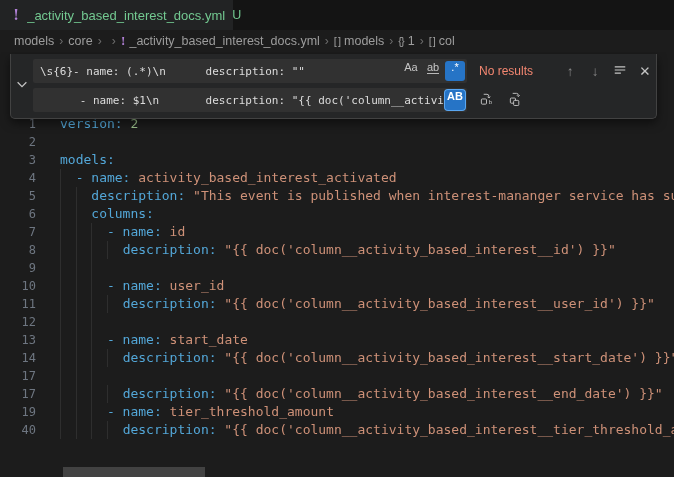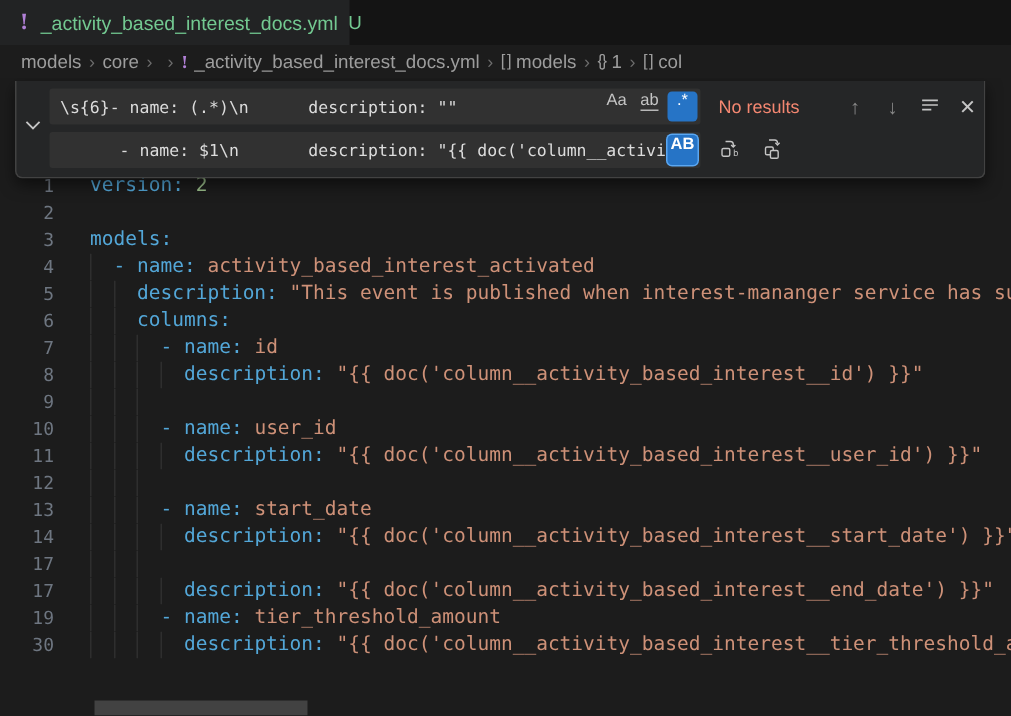--- a/index.html
+++ b/index.html
@@ -164,21 +164,21 @@
         </div>
         <div class="line">
           <div class="ln">17</div>
           <div class="code"><span class="guide" style="left: calc(0ch);"></span><span class="guide" style="left: calc(2ch);"></span><span class="guide" style="left: calc(4ch);"></span><span class="guide" style="left: calc(6ch);"></span><span class="tk-p">        </span><span class="tk-k">description:</span><span class="tk-s"> "{{ doc('column__activity_based_interest__end_date') }}"</span></div>
         </div>
         <div class="line">
           <div class="ln">19</div>
           <div class="code"><span class="guide" style="left: calc(0ch);"></span><span class="guide" style="left: calc(2ch);"></span><span class="guide" style="left: calc(4ch);"></span><span class="tk-p">      </span><span class="tk-k">- name:</span><span class="tk-s"> tier_threshold_amount</span></div>
         </div>
         <div class="line">
-          <div class="ln">30</div>
+          <div class="ln">40</div>
           <div class="code"><span class="guide" style="left: calc(0ch);"></span><span class="guide" style="left: calc(2ch);"></span><span class="guide" style="left: calc(4ch);"></span><span class="guide" style="left: calc(6ch);"></span><span class="tk-p">        </span><span class="tk-k">description:</span><span class="tk-s"> "{{ doc('column__activity_based_interest__tier_threshold_amount</span></div>
         </div>
       </div>
 
     <div class="find-widget">
       <div class="toggle">
         <span>
           <svg width="14" height="14" viewBox="0 0 16 16">
               <path d="M3 6l5 5 5-5" stroke="#c5c5c5" stroke-width="1.4" fill="none"></path>
             </svg>

